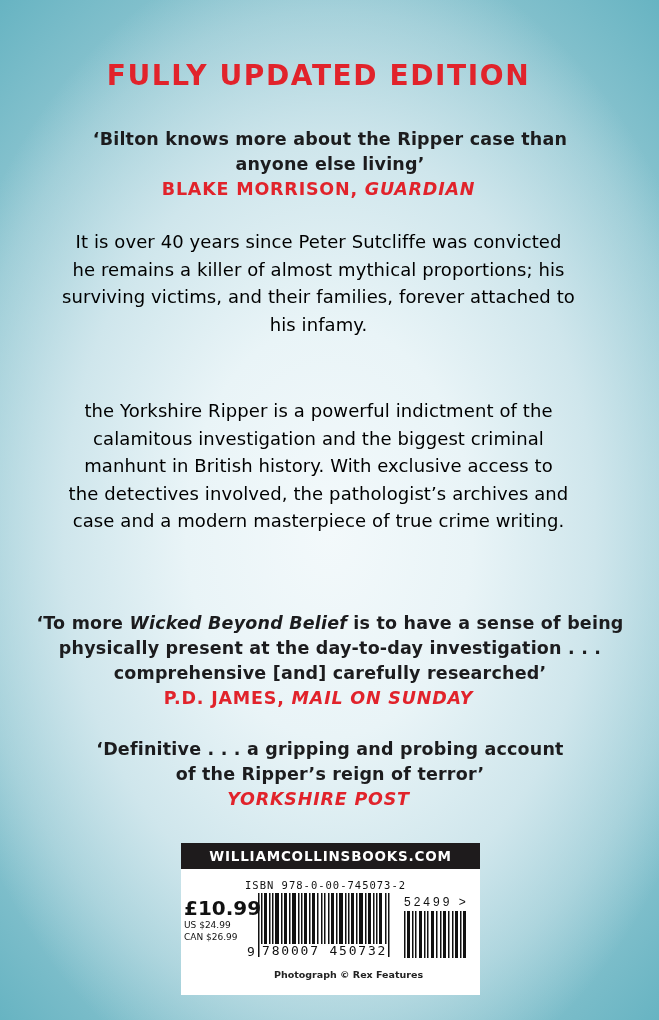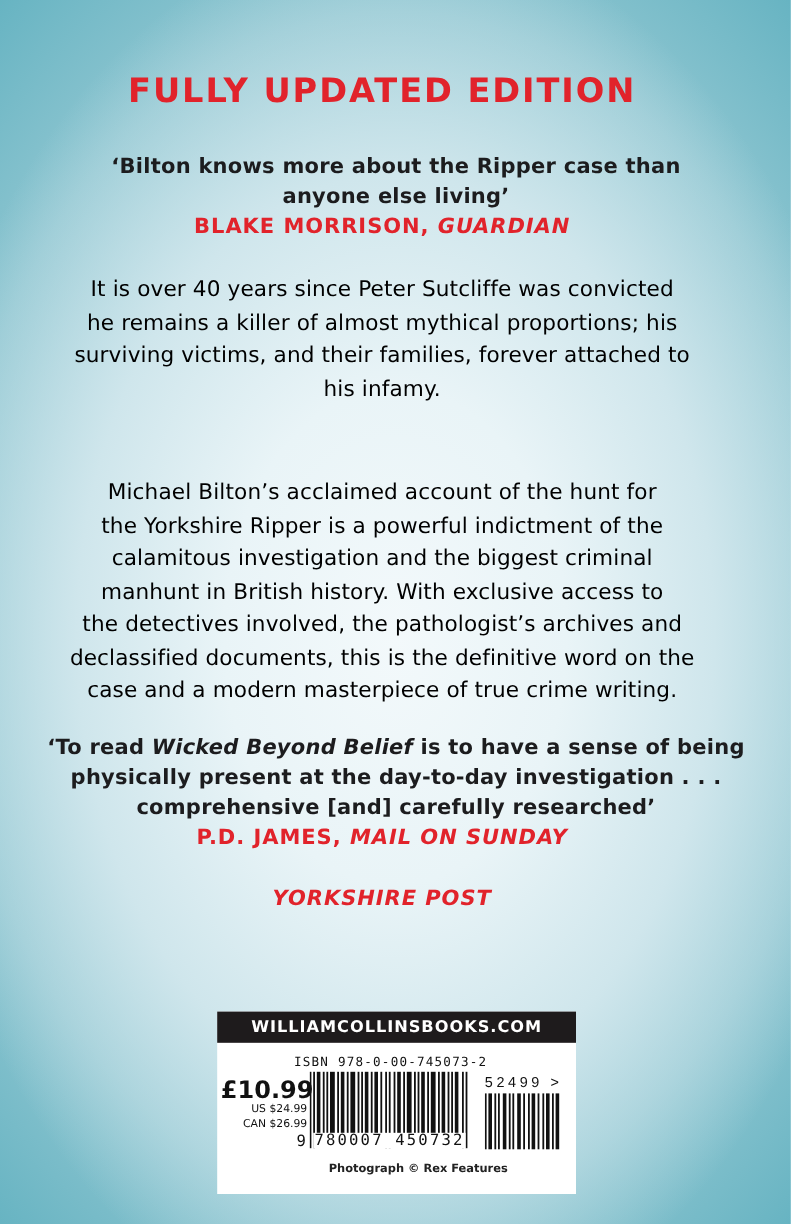--- a/index.html
+++ b/index.html
@@ -46,21 +46,21 @@
     .barcode-box {
       position: absolute; left: 181px; top: 843px; width: 299px; height: 152px;
       background: #ffffff;
     }
     .url-band {
       height: 26px; background: #1e1b1c; color: #ffffff;
       font-size: 13.5px; line-height: 26px; text-align: center; letter-spacing: 0.8px;
       font-weight: bold;
     }
     .price {
-      position: absolute; left: 3px; top: 54px; width: 72px; text-align: right;
+      position: absolute; left: 3px; top: 54px; width: 72px; text-align: left;
     }
     .price-gbp { font-size: 20px; font-weight: bold; line-height: 22px; color: #111; }
     .price-us, .price-can { font-size: 9px; line-height: 12px; color: #111; }
     .isbn-label {
       position: absolute; left: 64px; top: 36px; font-family: "DejaVu Sans Mono", monospace;
       font-size: 10.5px; letter-spacing: 1px; color: #111;
     }
     .bars-main { position: absolute; left: 77px; top: 50px; width: 132px; height: 64px; }
     .bars-addon { position: absolute; left: 223px; top: 68px; width: 64px; height: 47px; }
     .ean-first { position: absolute; left: 66px; top: 101px; font-family: "DejaVu Sans Mono", monospace; font-size: 13px; color:#111;}
@@ -95,41 +95,43 @@
   </div>
 
   <div class="center body-text para1">
     <span class="line">It is over 40 years since Peter Sutcliffe was convicted</span>
     <span class="line">he remains a killer of almost mythical proportions; his</span>
     <span class="line">surviving victims, and their families, forever attached to</span>
     <span class="line">his infamy.</span>
   </div>
 
   <div class="center body-text para2">
-    <span class="line">Michael Bilton’s acclaimed account of the hunt for</span>
     <span class="line">the Yorkshire Ripper is a powerful indictment of the</span>
     <span class="line">calamitous investigation and the biggest criminal</span>
     <span class="line">manhunt in British history. With exclusive access to</span>
     <span class="line">the detectives involved, the pathologist’s archives and</span>
-    <span class="line">declassified documents, this is the definitive word on the</span>
     <span class="line">case and a modern masterpiece of true crime writing.</span>
   </div>
 
   <div class="center q2">
     <div class="quote-text">
-      <span class="line"><span>‘To read </span><i>Wicked Beyond Belief</i><span> is to have a sense of being</span></span>
+      <span class="line"><span>‘To more </span><i>Wicked Beyond Belief</i><span> is to have a sense of being</span></span>
       <span class="line">physically present at the day-to-day investigation . . .</span>
       <span class="line">comprehensive [and] carefully researched’</span>
     </div>
     <div class="quote-source">
       <span class="line"><span>P.D. JAMES, </span><i>MAIL ON SUNDAY</i></span>
     </div>
   </div>
 
   <div class="center q3">
+    <div class="quote-text">
+      <span class="line">‘Definitive . . . a gripping and probing account</span>
+      <span class="line">of the Ripper’s reign of terror’</span>
+    </div>
     <div class="quote-source">
       <span class="line"><i>YORKSHIRE POST</i></span>
     </div>
   </div>
 
   <div class="barcode-box">
     <div class="url-band">WILLIAMCOLLINSBOOKS.COM</div>
 
     <div class="isbn-label">ISBN 978-0-00-745073-2</div>
 

